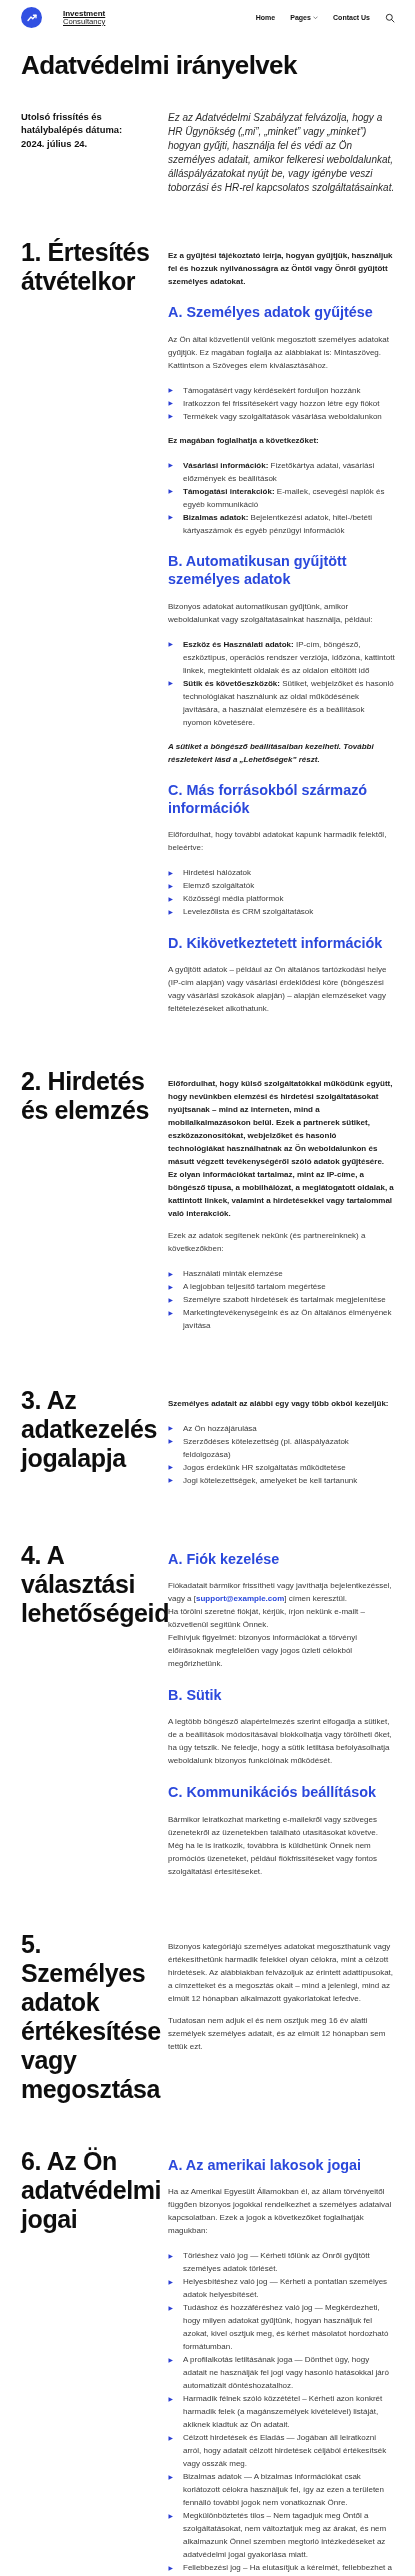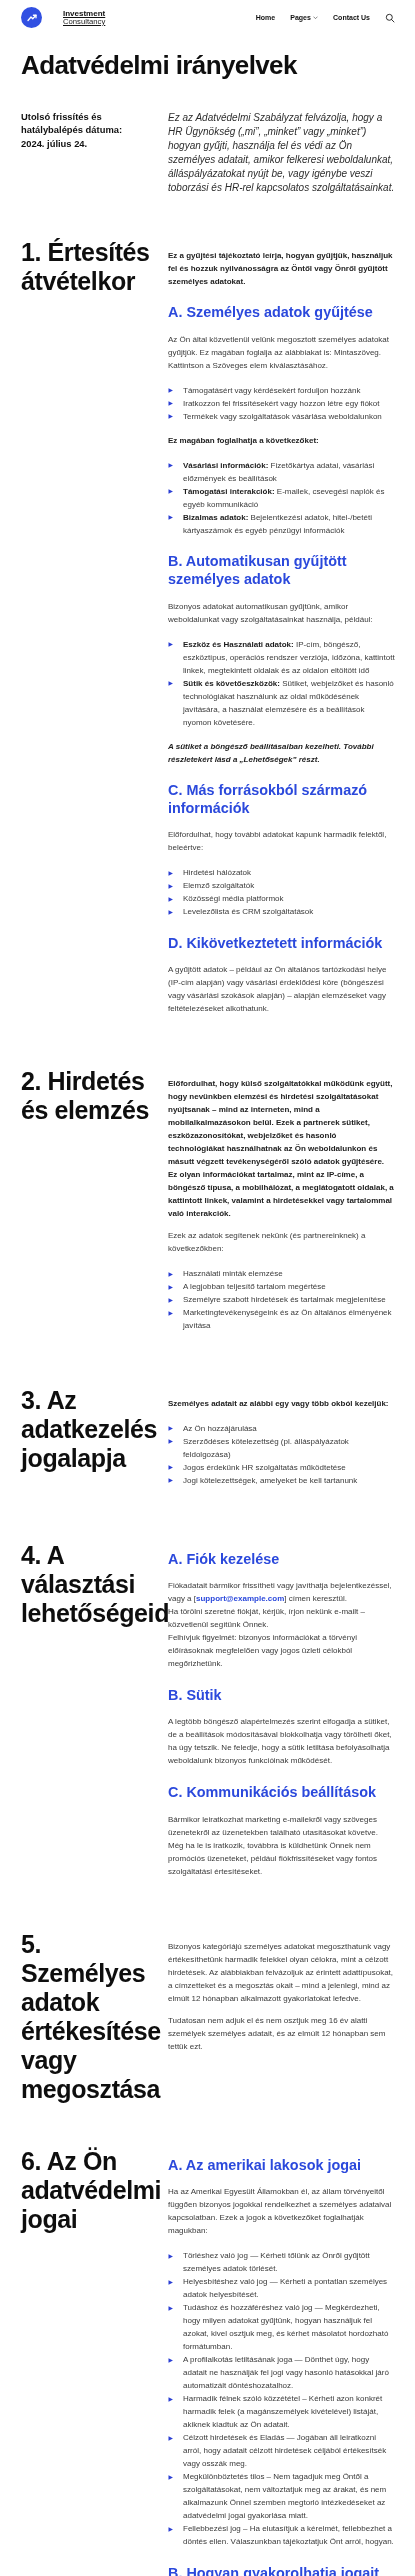--- a/index.html
+++ b/index.html
@@ -169,20 +169,21 @@
       <div class="sec-c">
         <h3 class="blue-h">A. Az amerikai lakosok jogai</h3>
         <p class="para">Ha az Amerikai Egyesült Államokban él, az állam törvényeitől függően bizonyos jogokkal rendelkezhet a személyes adataival kapcsolatban. Ezek a jogok a következőket foglalhatják magukban:</p>
         <ul class="bullets">
           <li>Törléshez való jog — Kérheti tőlünk az Önről gyűjtött személyes adatok törlését.</li>
           <li>Helyesbítéshez való jog — Kérheti a pontatlan személyes adatok helyesbítését.</li>
           <li>Tudáshoz és hozzáféréshez való jog — Megkérdezheti, hogy milyen adatokat gyűjtünk, hogyan használjuk fel azokat, kivel osztjuk meg, és kérhet másolatot hordozható formátumban.</li>
           <li>A profilalkotás letiltásának joga — Dönthet úgy, hogy adatait ne használják fel jogi vagy hasonló hatásokkal járó automatizált döntéshozatalhoz.</li>
           <li>Harmadik félnek szóló közzététel – Kérheti azon konkrét harmadik felek (a magánszemélyek kivételével) listáját, akiknek kiadtuk az Ön adatait.</li>
           <li>Célzott hirdetések és Eladás — Jogában áll leiratkozni arról, hogy adatait célzott hirdetések céljából értékesítsék vagy osszák meg.</li>
+          <li>Bizalmas adatok — A bizalmas információkat csak korlátozott célokra használjuk fel, így az ezen a területen fennálló további jogok nem vonatkoznak Önre.</li>
           <li>Megkülönböztetés tilos – Nem tagadjuk meg Öntől a szolgáltatásokat, nem változtatjuk meg az árakat, és nem alkalmazunk Önnel szemben megtorló intézkedéseket az adatvédelmi jogai gyakorlása miatt.</li>
           <li>Fellebbezési jog – Ha elutasítjuk a kérelmét, fellebbezhet a döntés ellen. Válaszunkban tájékoztatjuk Önt arról, hogyan.</li>
         </ul>
         <h3 class="blue-h">B. Hogyan gyakorolhatja jogait</h3>
       </div>
     </div>
   </main>
 
 
 </body></html>

